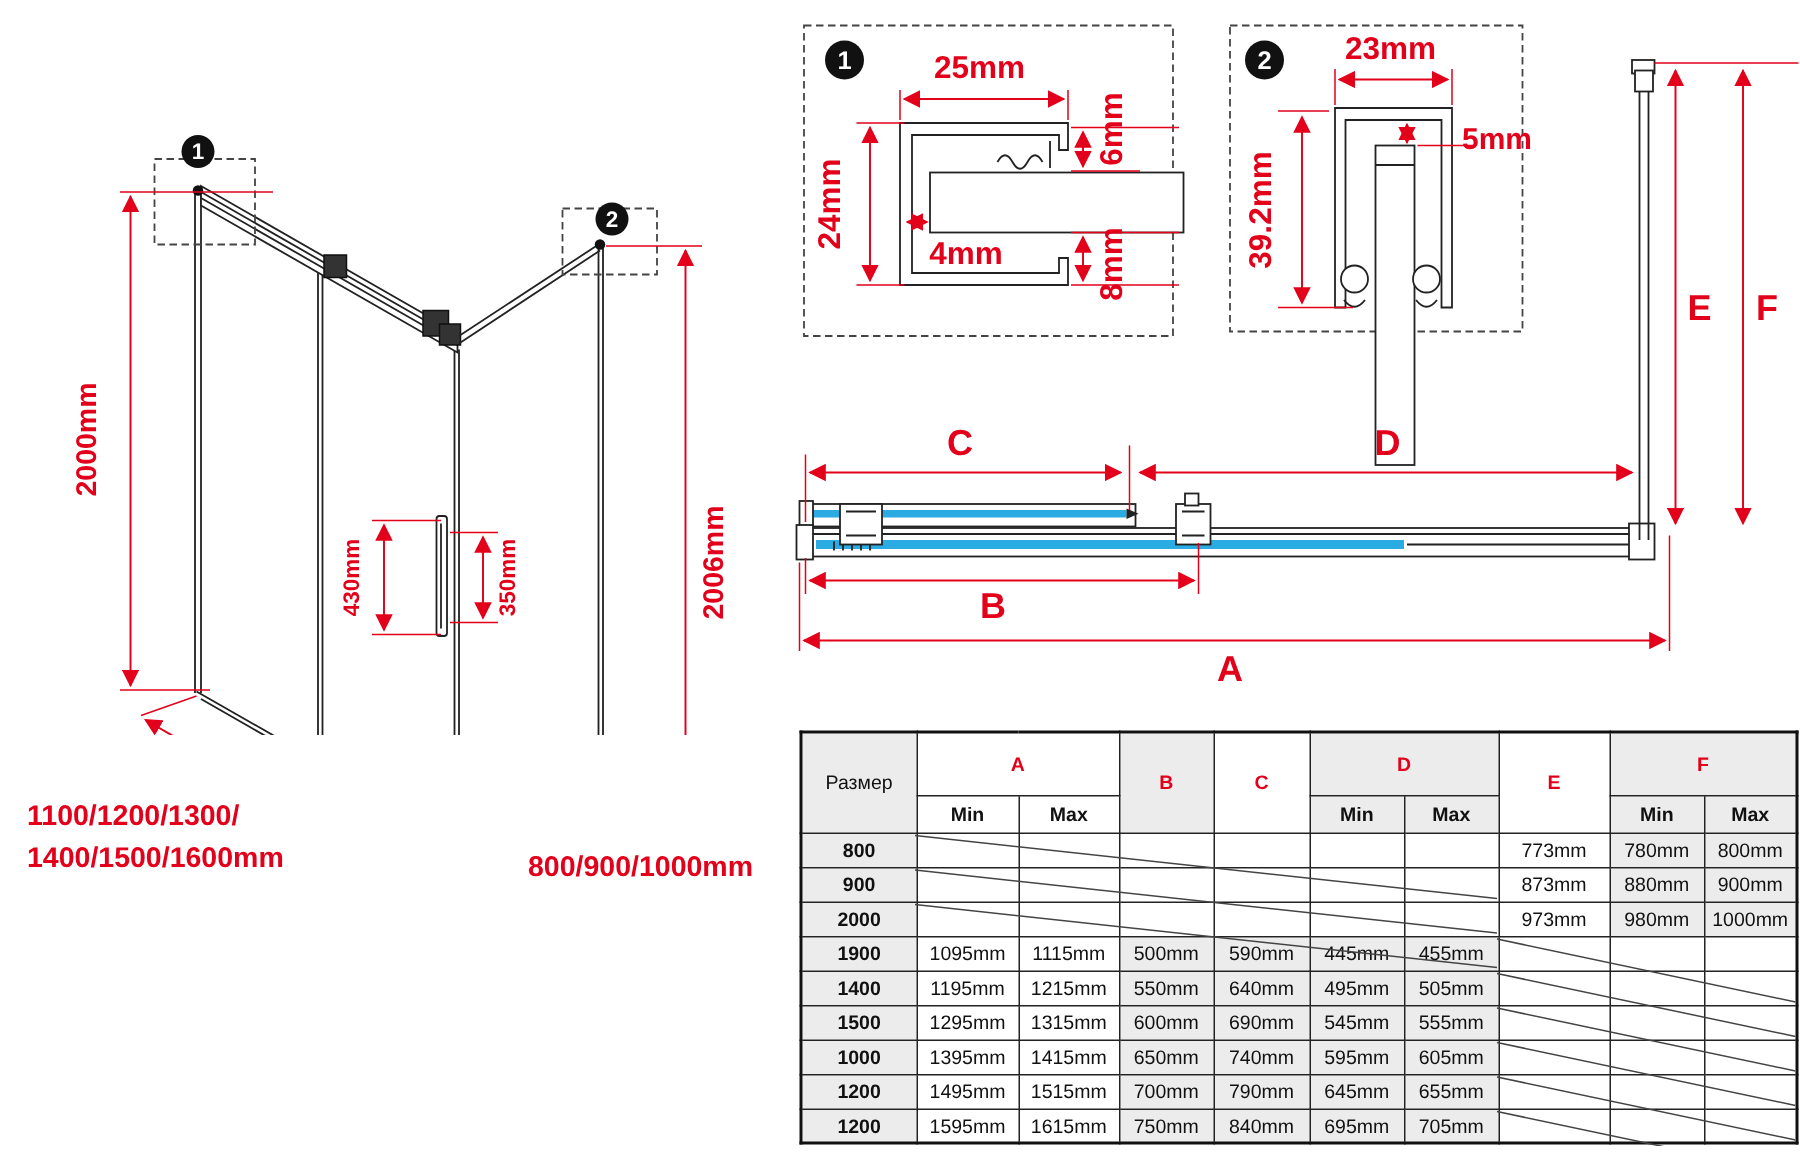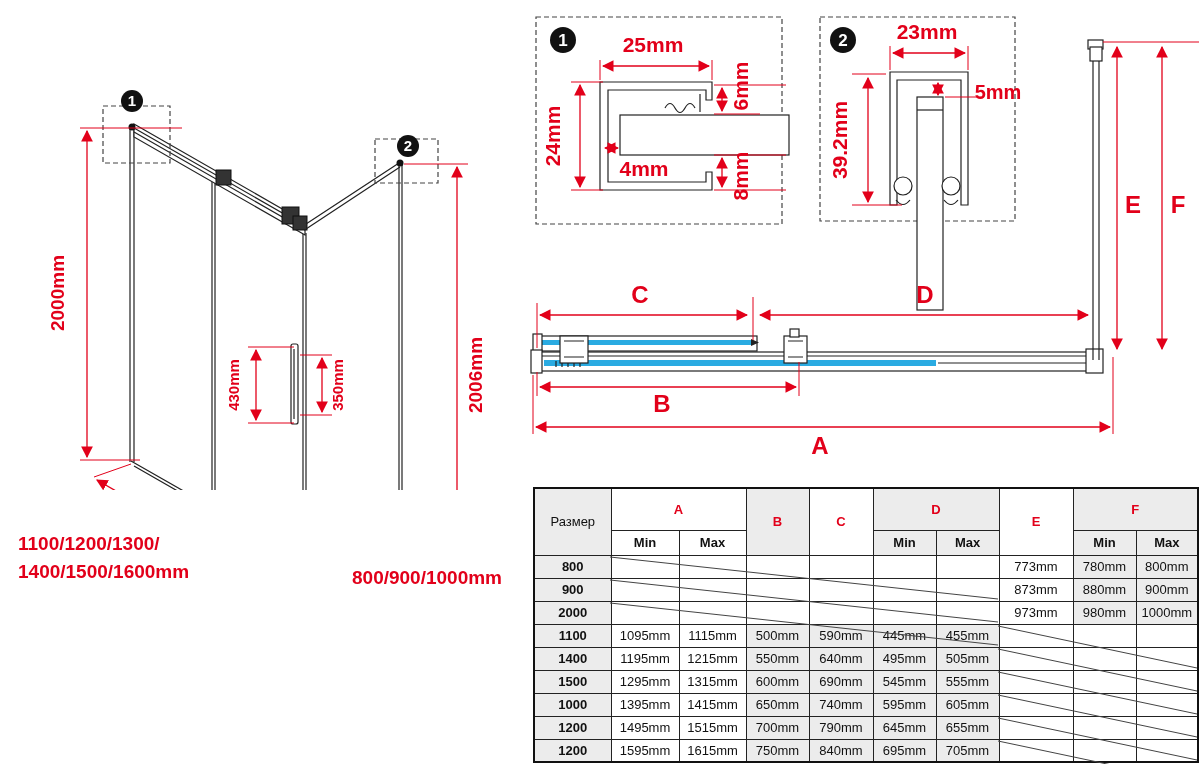--- a/index.html
+++ b/index.html
@@ -325,21 +325,21 @@
             <td></td>
             <td></td>
             <td></td>
             <td></td>
             <td></td>
             <td>973mm</td>
             <td class="g">980mm</td>
             <td class="g">1000mm</td>
           </tr>
     <tr class="dr">
-            <td class="g rowlab">1100</td>
+            <td class="g rowlab">1900</td>
             <td>1095mm</td>
             <td>1115mm</td>
             <td class="g">500mm</td>
             <td class="g">590mm</td>
             <td class="g">445mm</td>
             <td class="g">455mm</td>
             <td></td>
             <td></td>
             <td></td>
           </tr>

